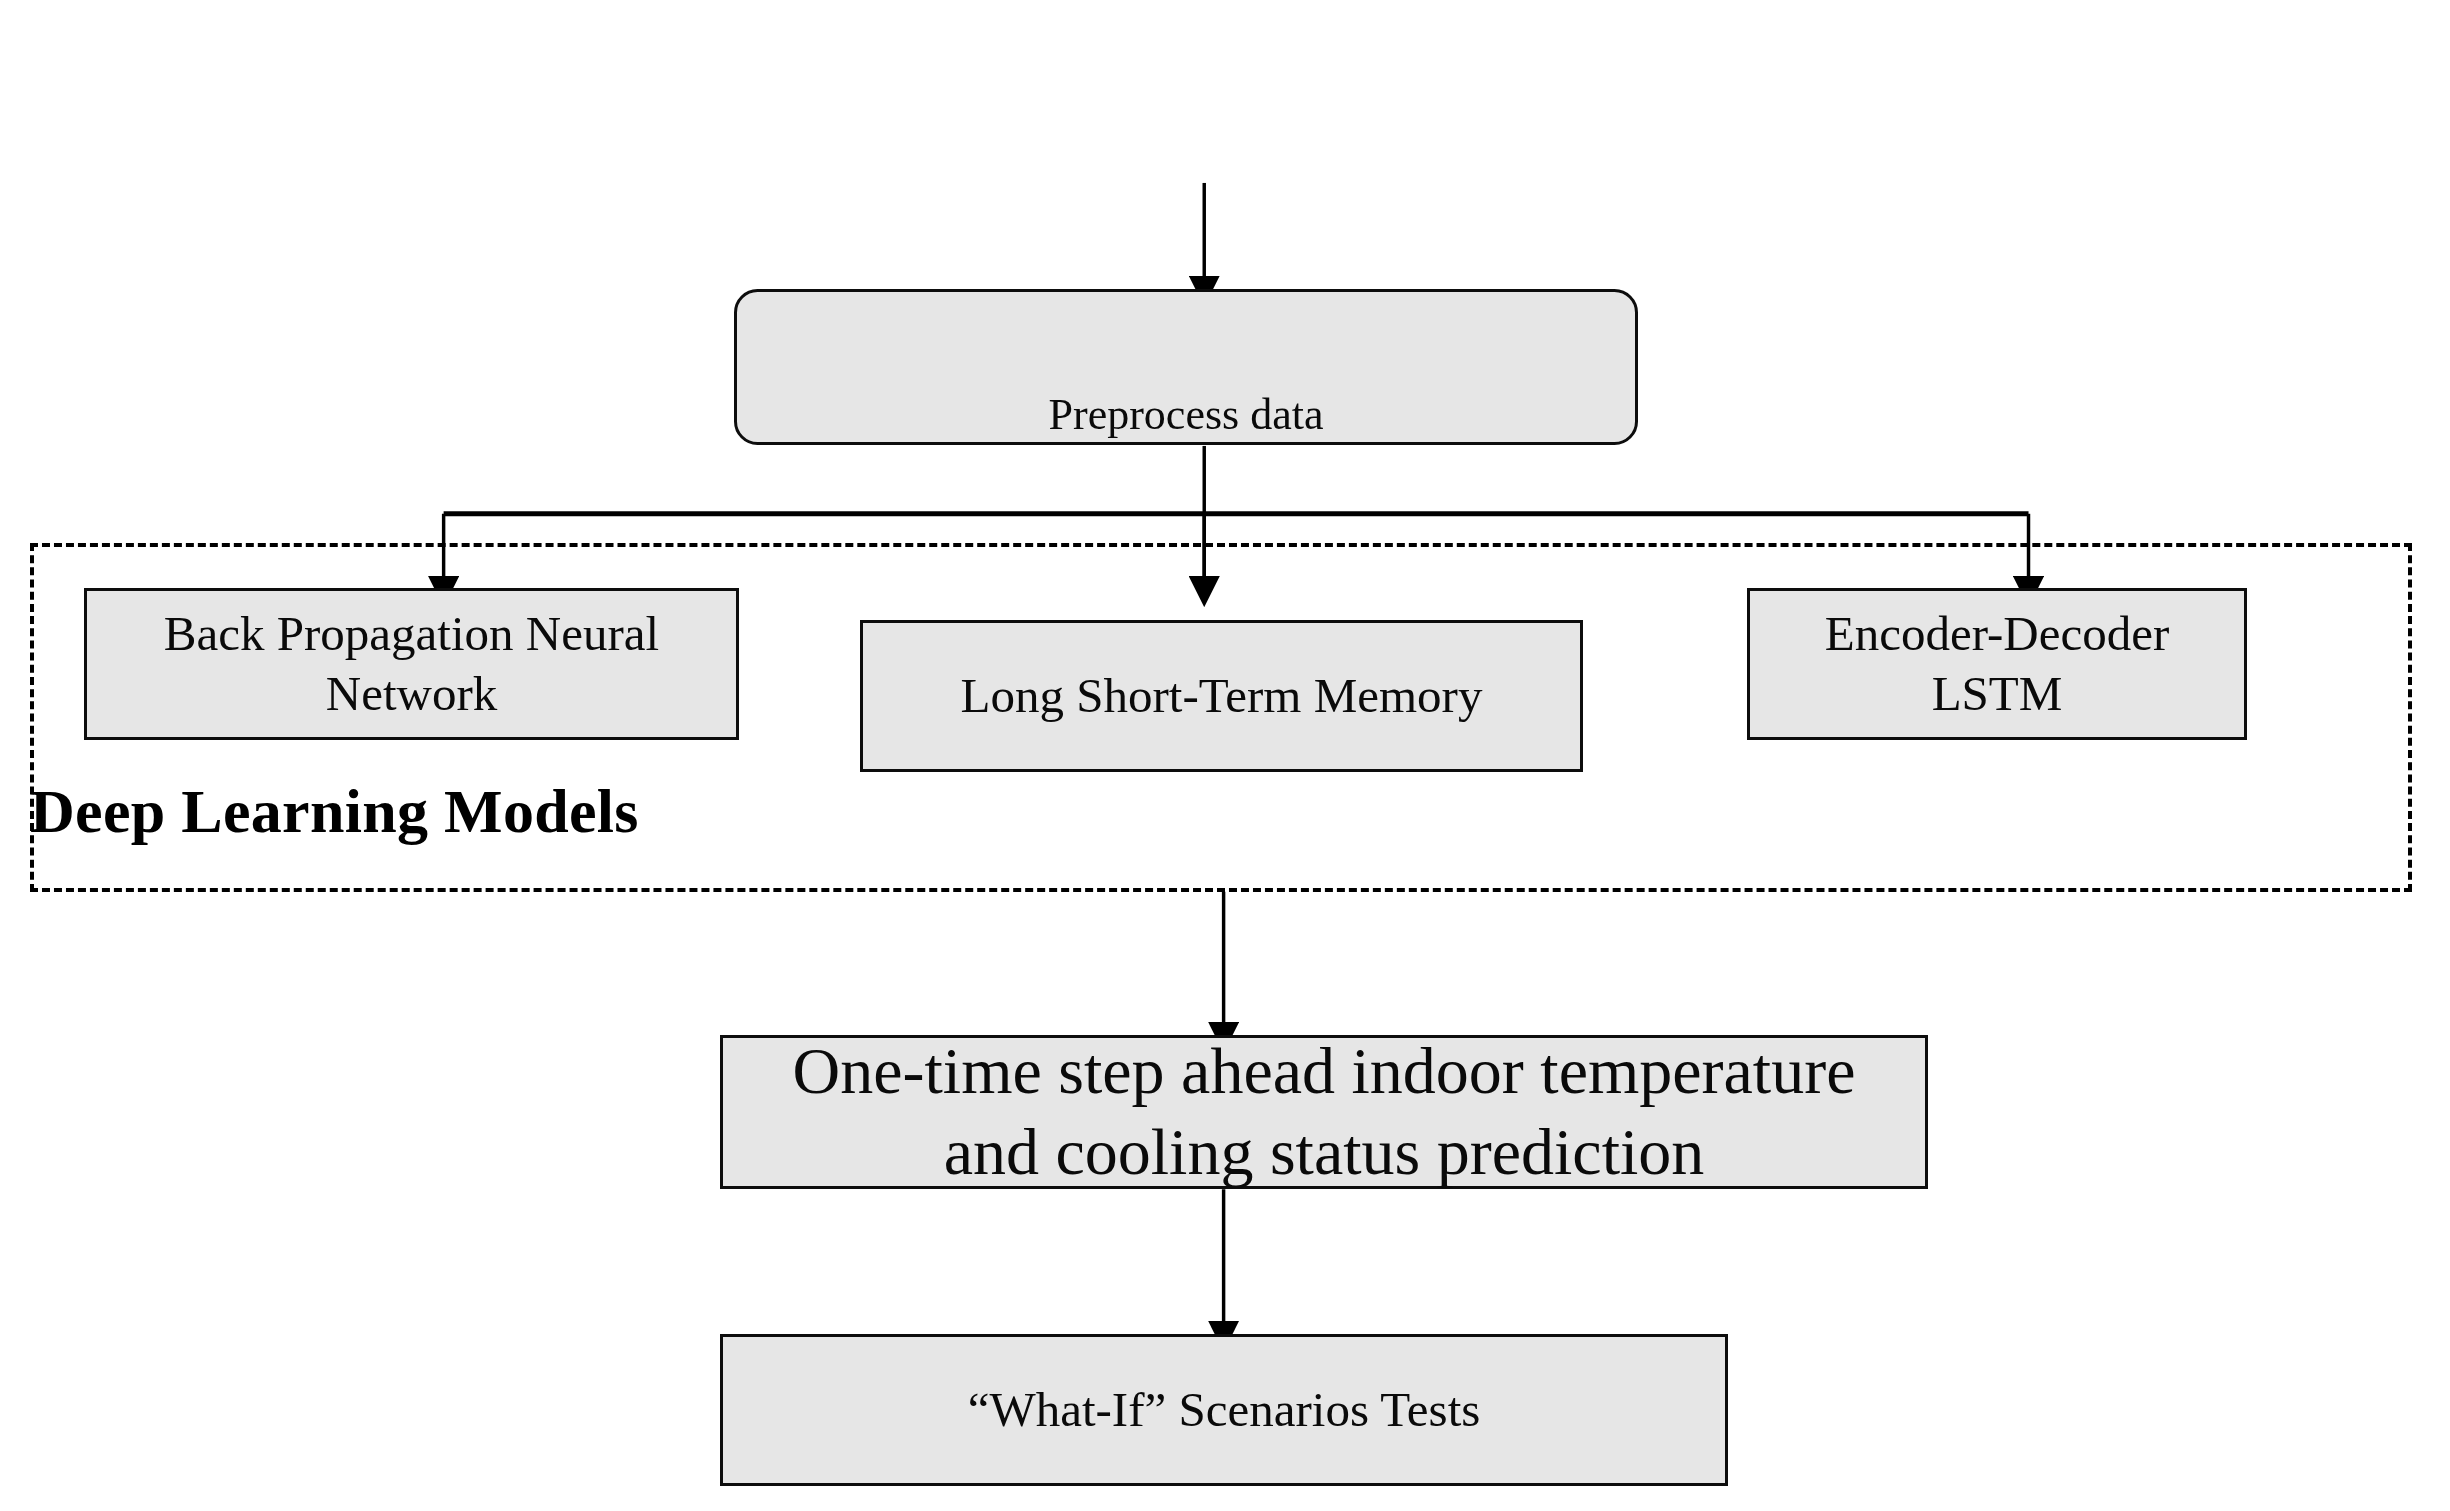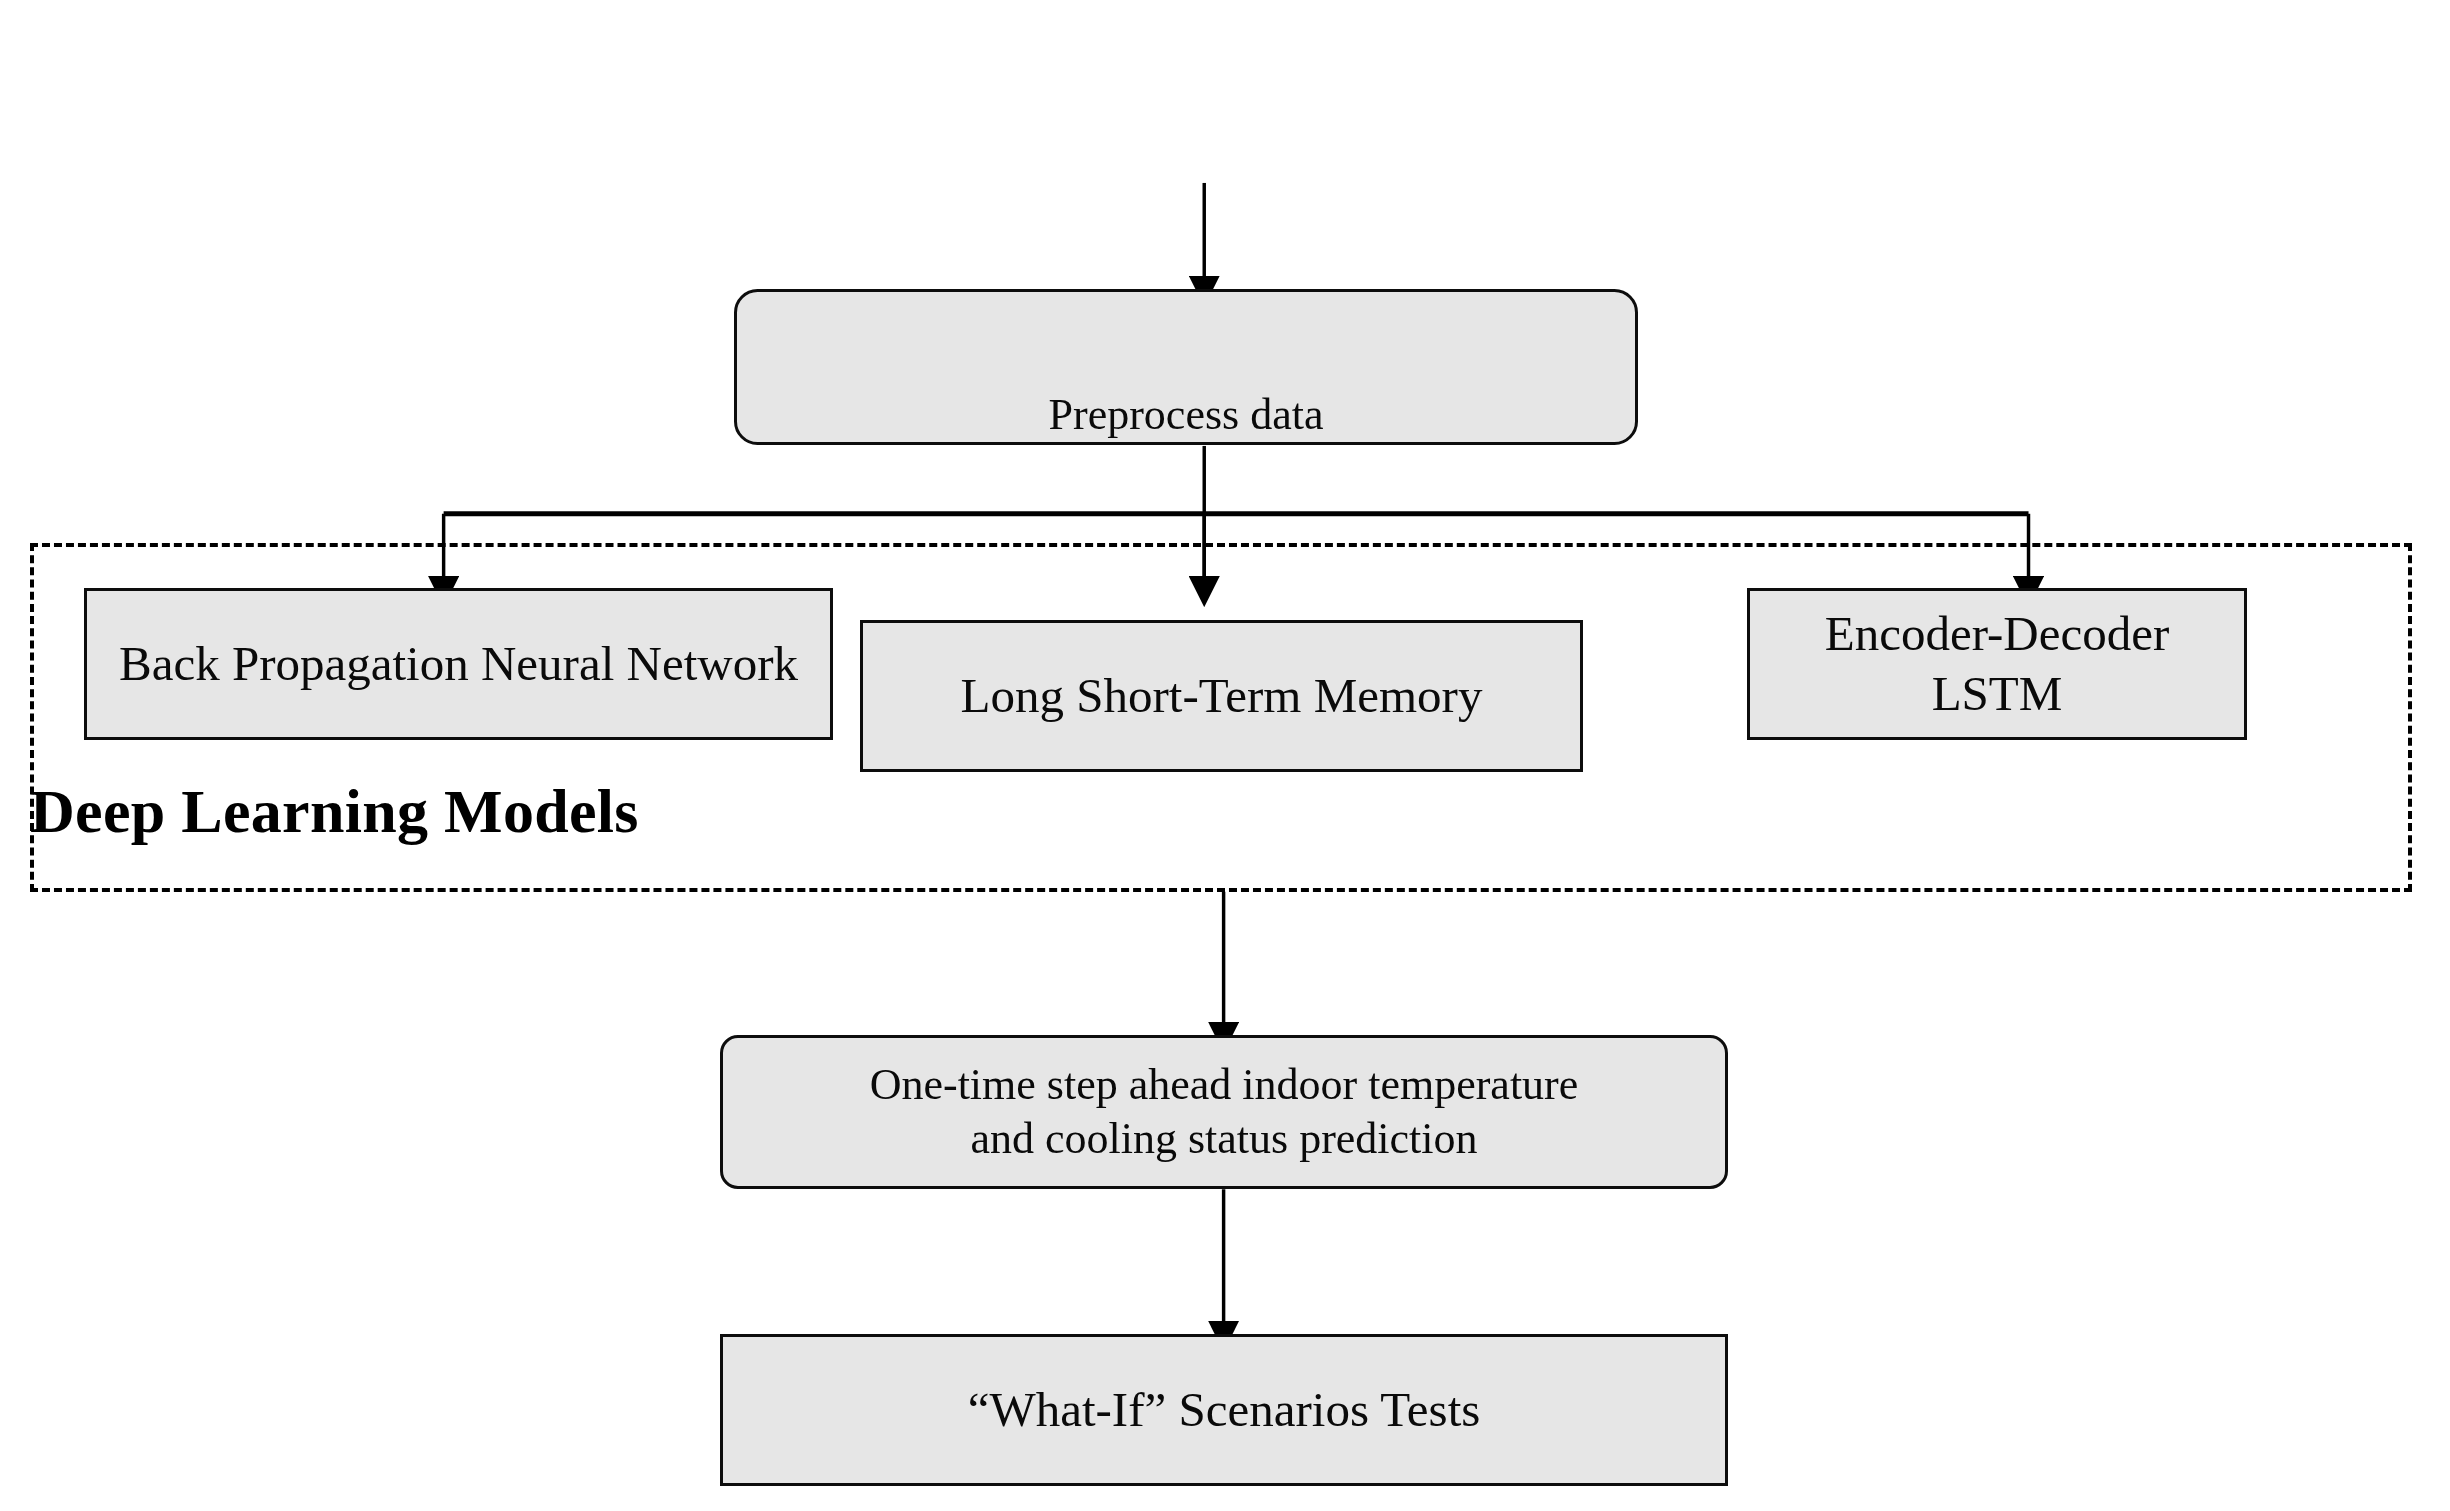--- a/index.html
+++ b/index.html
@@ -44,24 +44,24 @@
   .node.rounded {
     border-radius: 23.5px;
   }
   .node-label {
     display: block;
     padding: 0 12.5px;
     white-space: pre-line;
   }
   #node-collect   { left: 734px; top: 26px;   width: 904px; height: 156px; font-size: 51px; }
   #node-preprocess{ left: 734px; top: 289px;  width: 904px; height: 156px; font-size: 44px; align-items: flex-end; }
-  #node-bpnn      { left: 84px;  top: 588px;  width: 749px; height: 152px; font-size: 49px; align-items: center; }
+  #node-bpnn      { left: 84px;  top: 588px;  width: 655px; height: 152px; font-size: 49px; align-items: center; }
   #node-lstm      { left: 860px; top: 620px;  width: 723px; height: 152px; font-size: 49px; }
   #node-edlstm    { left: 1718px; top: 588px;  width: 500px;  height: 152px; font-size: 49px; margin-left: 29px; }
-  #node-prediction{ left: 720px; top: 1035px; width: 1008px; height: 154px; font-size: 44px; border-radius: 18px; }
+  #node-prediction{ left: 720px; top: 1035px; width: 1208px; height: 154px; font-size: 66px; }
   #node-whatif    { left: 720px; top: 1334px; width: 1008px; height: 152px; font-size: 49px; }
 
   #group-deep-learning {
     position: absolute;
     left: 30px;
     top: 543px;
     width: 2382px;
     height: 349px;
     box-sizing: border-box;
     border: 4.2px dashed #000000;

